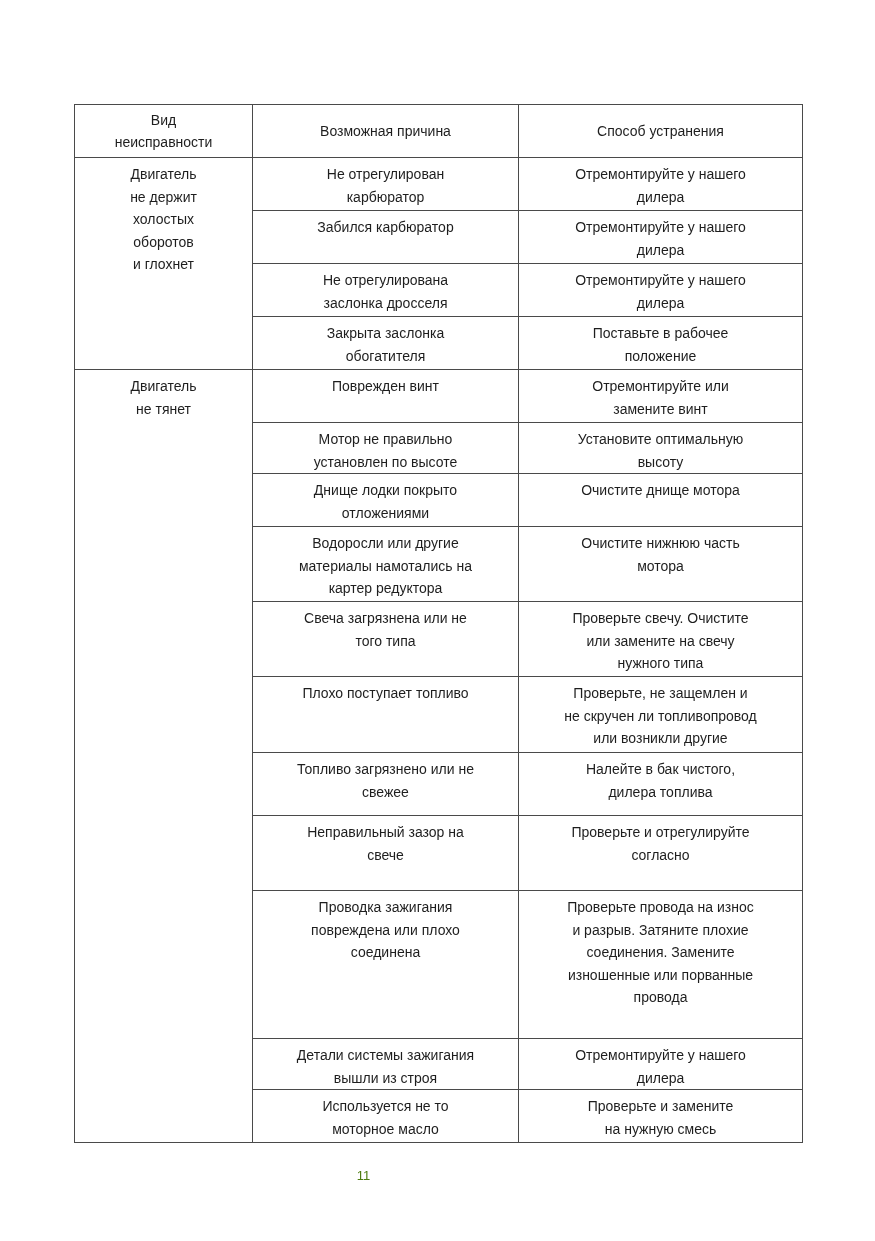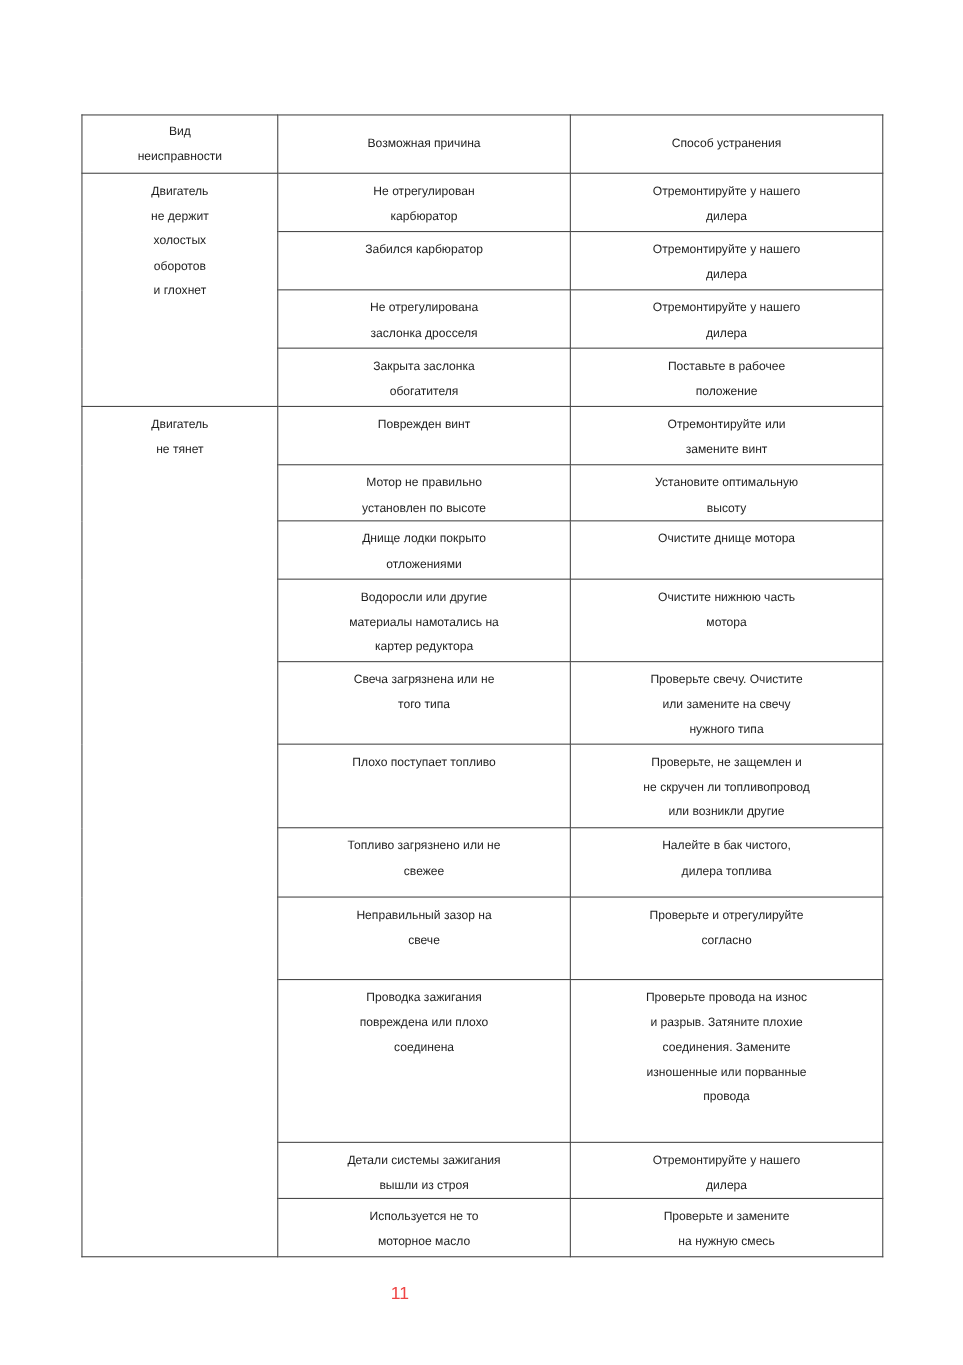--- a/index.html
+++ b/index.html
@@ -20,21 +20,21 @@
       left: 0; top: 0;
       width: 875px; height: 1241px;
     }
     table.trouble {
       position: absolute;
       left: 74px;
       top: 104px;
       width: 728px;
       border-collapse: collapse;
       table-layout: fixed;
-      font-size: 11px;
+      font-size: 14px;
       line-height: 22.5px;
     }
     table.trouble td, table.trouble th {
       border: 1.3px solid #4a4a4a;
       vertical-align: top;
       padding: 5px 8px 0 8px;
       font-weight: normal;
       text-align: center;
       white-space: pre-line;
       box-sizing: border-box;
@@ -47,22 +47,22 @@
     }
     col.c1 { width: 178px; }
     col.c2 { width: 266px; }
     col.c3 { width: 284px; }
     .page-number {
       position: absolute;
       left: 0;
       width: 727px;
       top: 1168px;
       text-align: center;
-      font-size: 16px;
-      color: #ef4444;
+      font-size: 13px;
+      color: #4d7c0f;
     }
   </style>
 </head>
 <body>
 
 <div class="page">
   <table class="trouble">
     <colgroup>
       <col class="c1">
         <col class="c2">

